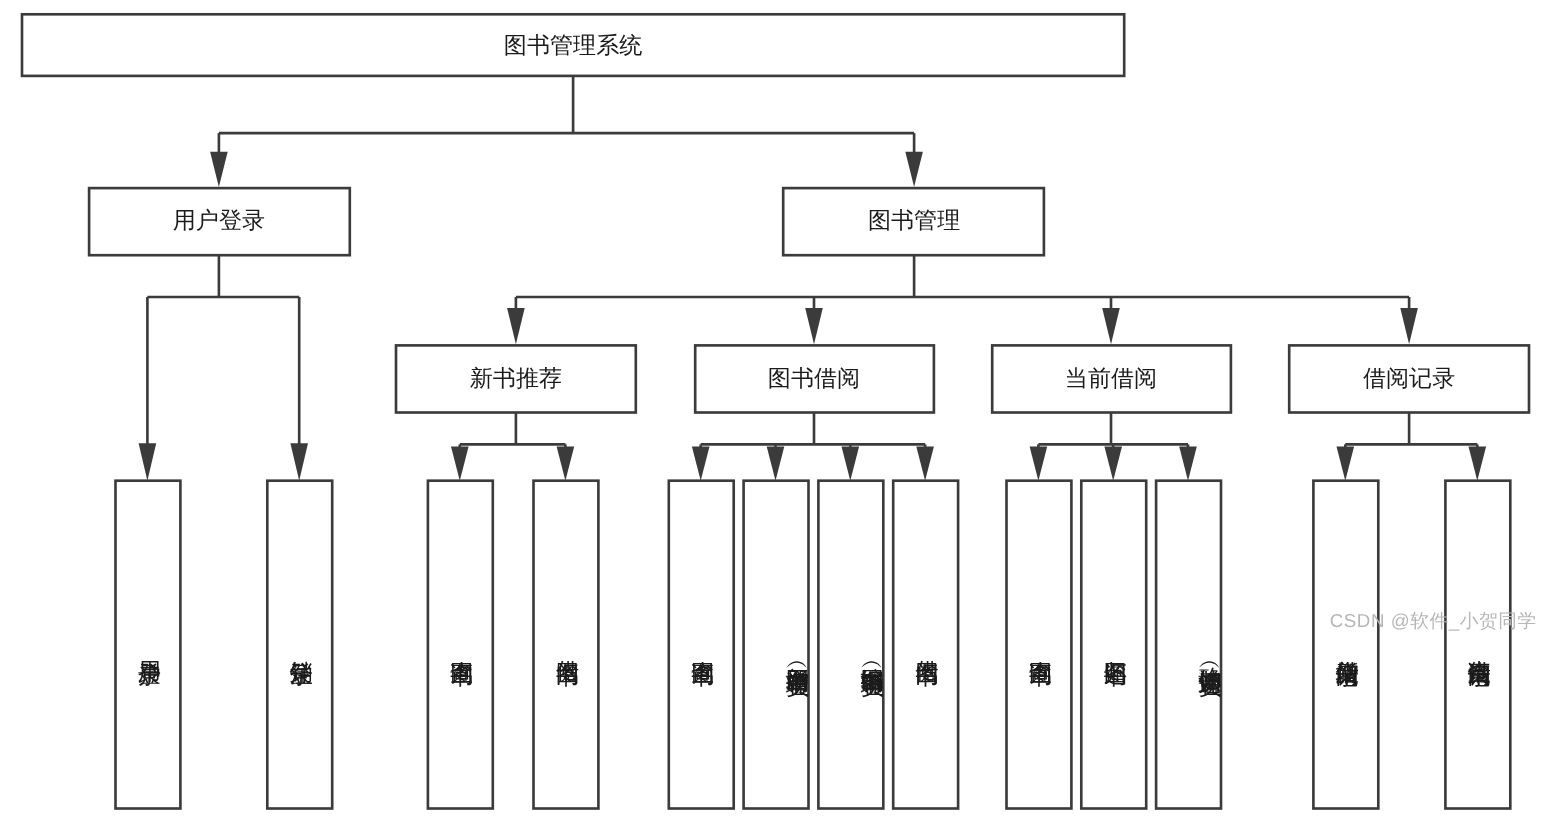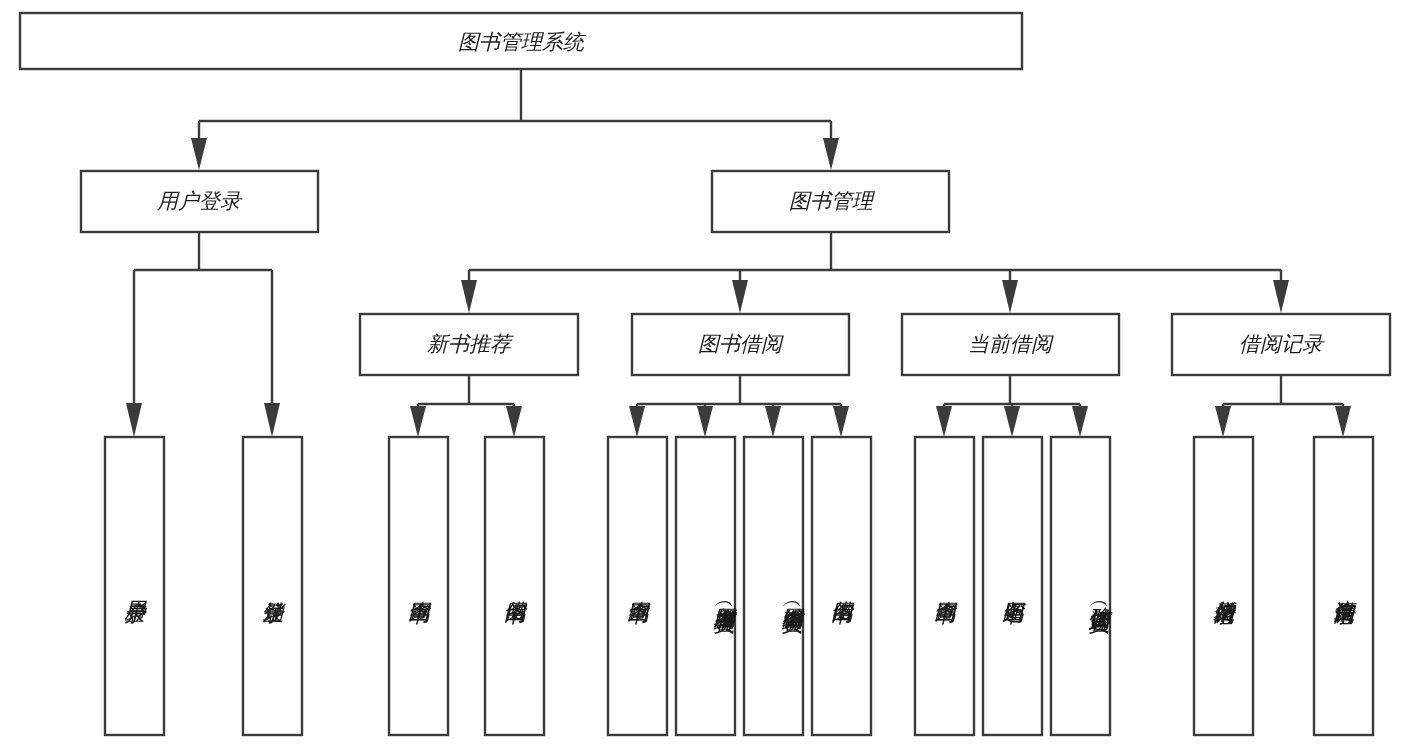--- a/index.html
+++ b/index.html
@@ -11,21 +11,20 @@
     width: 1405px;
     height: 747px;
     font-family: "Liberation Sans", "DejaVu Sans", sans-serif;
     overflow: hidden;
   }
   #diagram-root {
     position: relative;
     width: 1405px;
     height: 582px;
     background: #ffffff;
-    font-style: italic;
   }
   svg#tree-svg {
     position: absolute;
     left: 0;
     top: 0;
     width: 1405px;
     height: 747px;
     display: block;
   }
   .node-box {
@@ -201,13 +200,14 @@
   <div class="vlabel" style="left:744px; top:437px; width:59px; height:298px; align-items:flex-start; padding-top:8px;">编辑图书（管理员）</div>
   <div class="vlabel" style="left:812px; top:437px; width:59px; height:298px;">借阅图书</div>
 
   <div class="vlabel" style="left:915px; top:437px; width:59px; height:298px;">查询图书</div>
   <div class="vlabel" style="left:983px; top:437px; width:59px; height:298px;">归还图书</div>
   <div class="vlabel" style="left:1051px; top:437px; width:59px; height:298px; align-items:flex-start; padding-top:8px;">确认归还（管理员）</div>
 
   <div class="vlabel" style="left:1194px; top:437px; width:59px; height:298px;">新增借阅记录</div>
   <div class="vlabel" style="left:1314px; top:437px; width:59px; height:298px;">查询借阅记录</div>
 
+  <div id="watermark">CSDN @软件_小贺同学</div>
 </div>
 
 </body></html>

